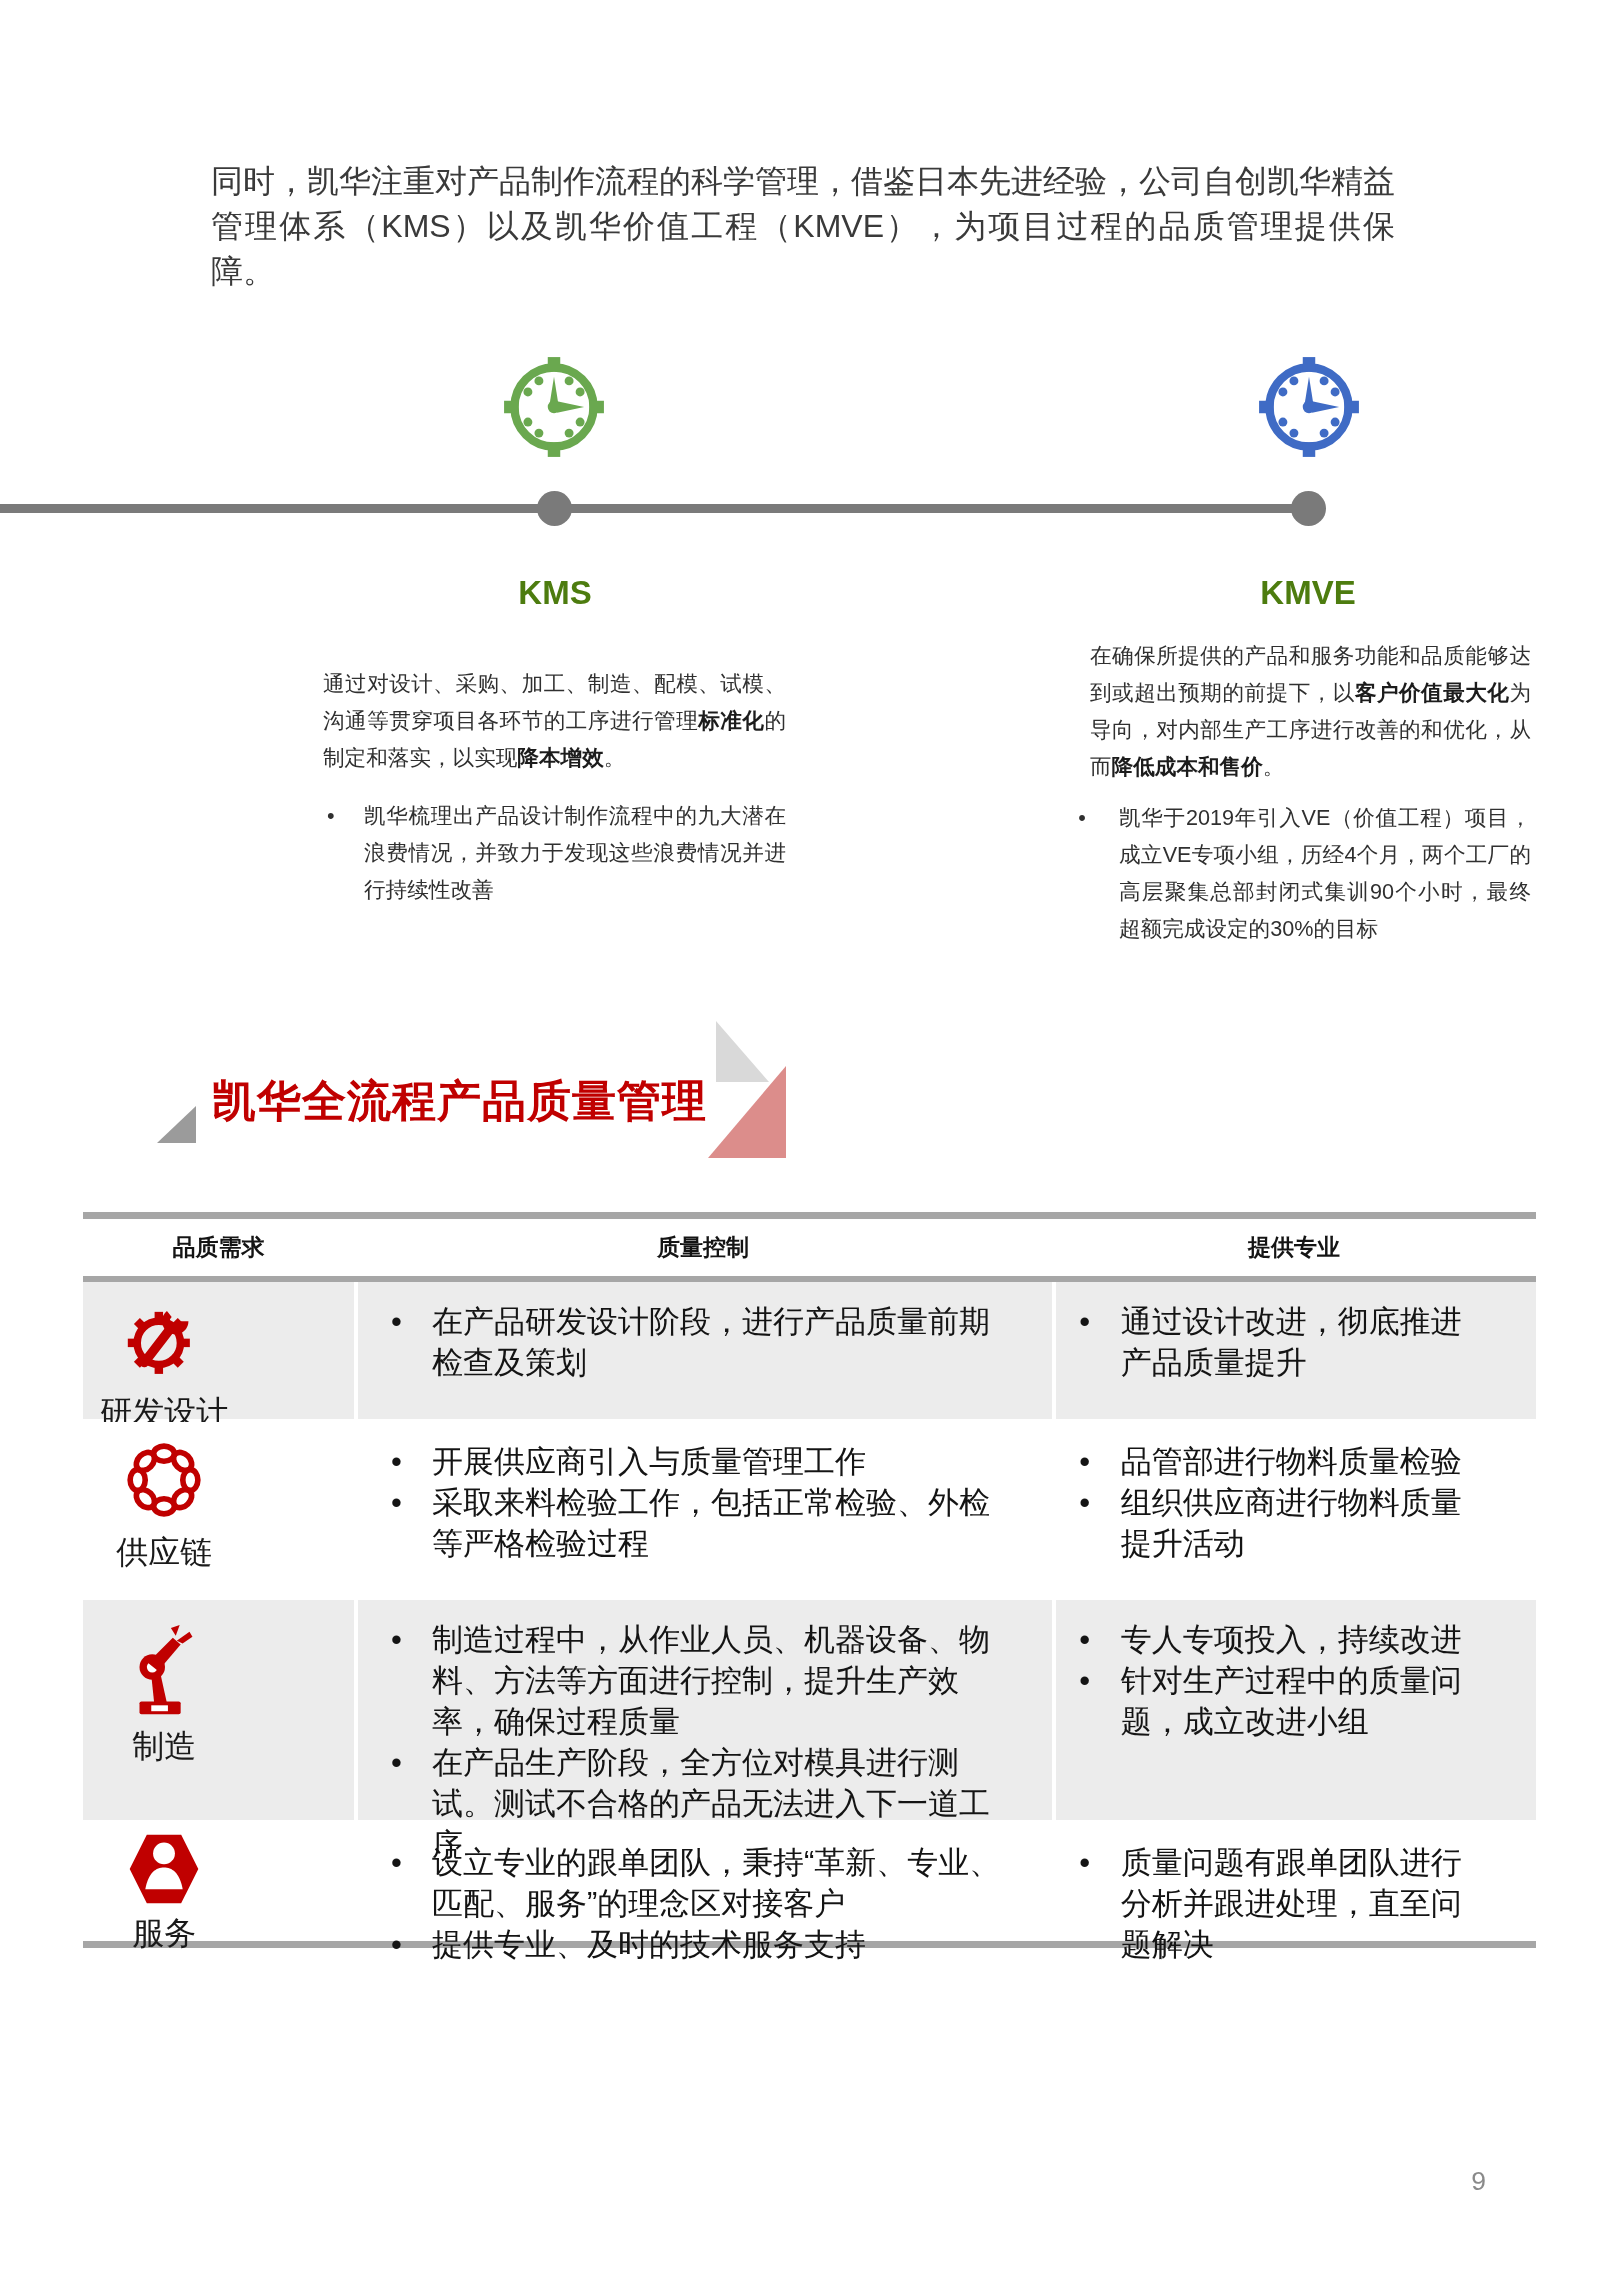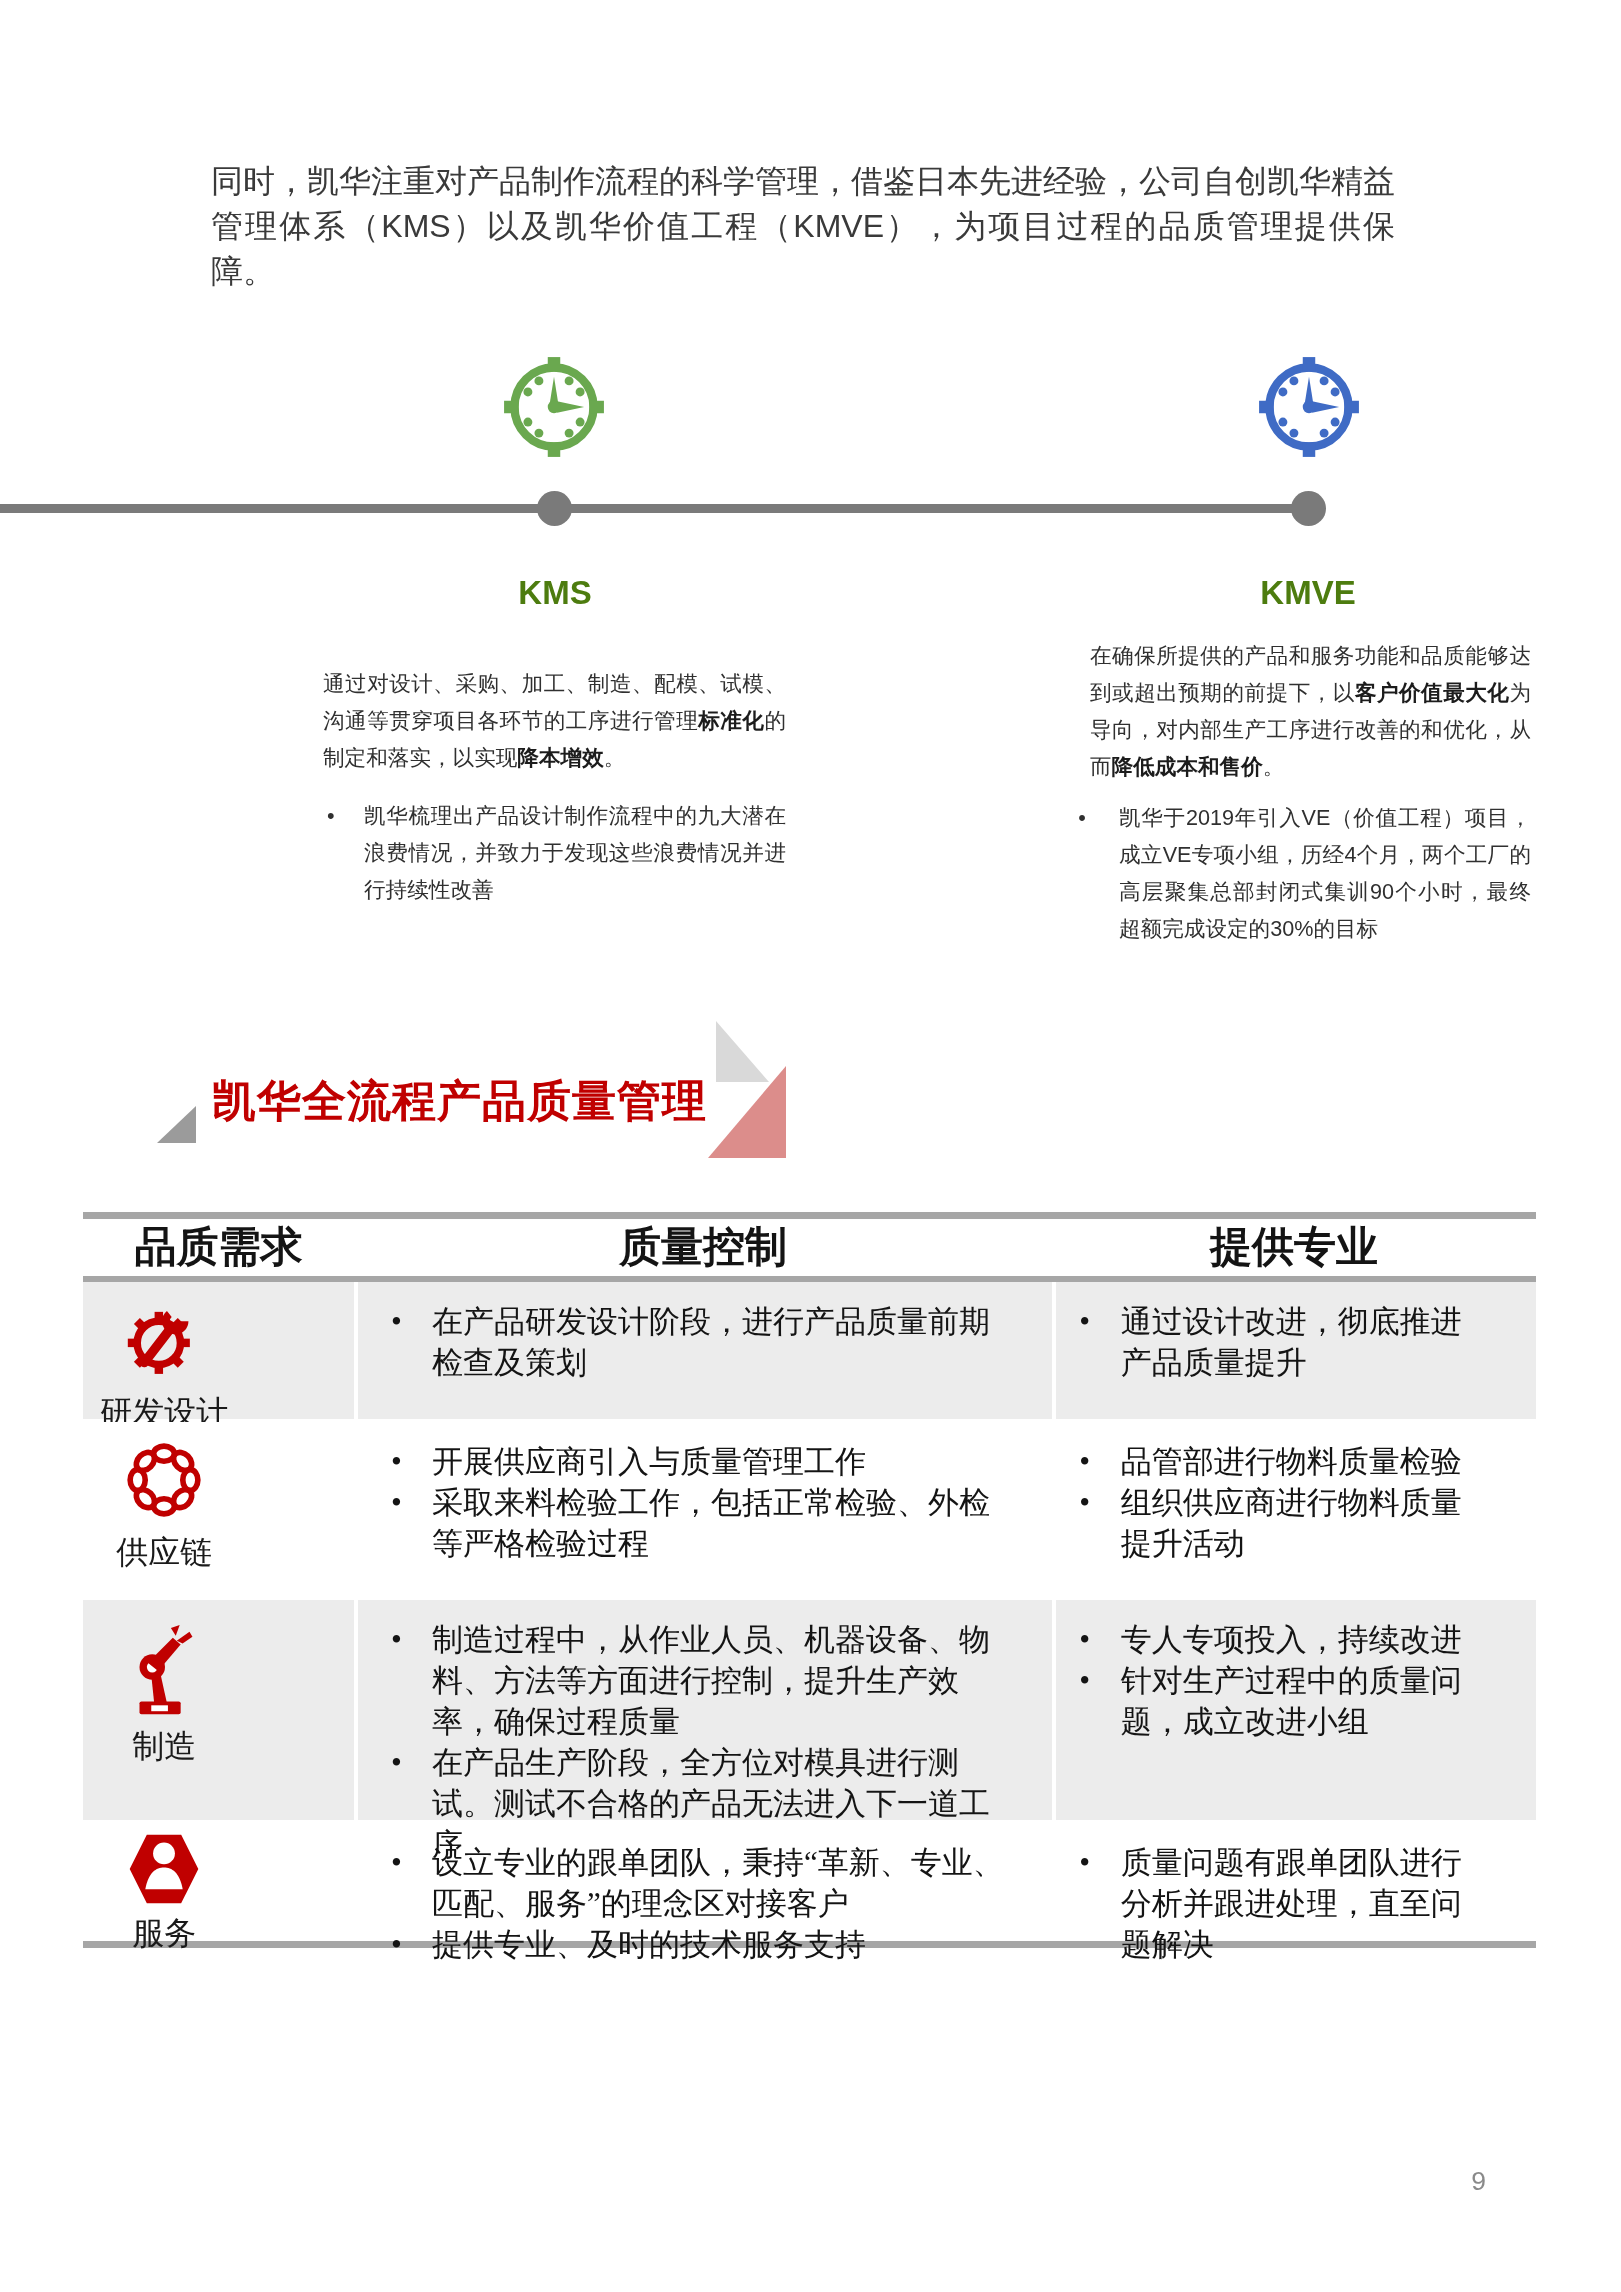--- a/index.html
+++ b/index.html
@@ -41,25 +41,25 @@
     clip-path:polygon(100% 0,100% 100%,0 100%);}
 
   
   .qtable{position:absolute;left:83px;top:1212px;width:1453px;}
   .bar{height:6.9px;background:#a6a6a6;}
   .bar.thin{height:5.9px;}
   .thead{display:flex;height:57px;align-items:center;}
   .thead .h1{width:271px;text-align:center;}
   .thead .h2{width:698px;text-align:center;}
   .thead .h3{width:484px;text-align:center;}
-  .thead div{font-size:42px;font-weight:bold;color:#141414;}
+  .thead div{font-size:23px;font-weight:bold;color:#141414;}
   .trow{display:flex;gap:3.9px;}
   .trow.mt{margin-top:2.9px;}
   .r1{height:137px;} .r2{height:175px;} .r3{height:220px;} .r4{height:119px;}
-  .cell{box-sizing:border-box;font-family:Liberation Serif, serif;}
+  .cell{box-sizing:border-box;}
   .c1{width:271px;} .c2{width:694px;} .c3{width:480px;}
   .gray .cell{background:#ececec;}
   .white .cell{background:#ffffff;}
   .iconbox{width:147px;margin:11.8px 0 0 7.8px;display:flex;flex-direction:column;align-items:center;color:#c00000;}
   .iconbox svg{display:block;}
   .rowlabel{margin-top:3.9px;font-size:32px;color:#1a1a1a;white-space:nowrap;}
   .cell ul{margin:0;list-style:none;}
   .c2 ul{padding:19.6px 32px 0 0;}
   .c3 ul{padding:19.6px 53px 0 0;}
   .cell li{position:relative;font-size:31px;line-height:41px;color:#141414;}

